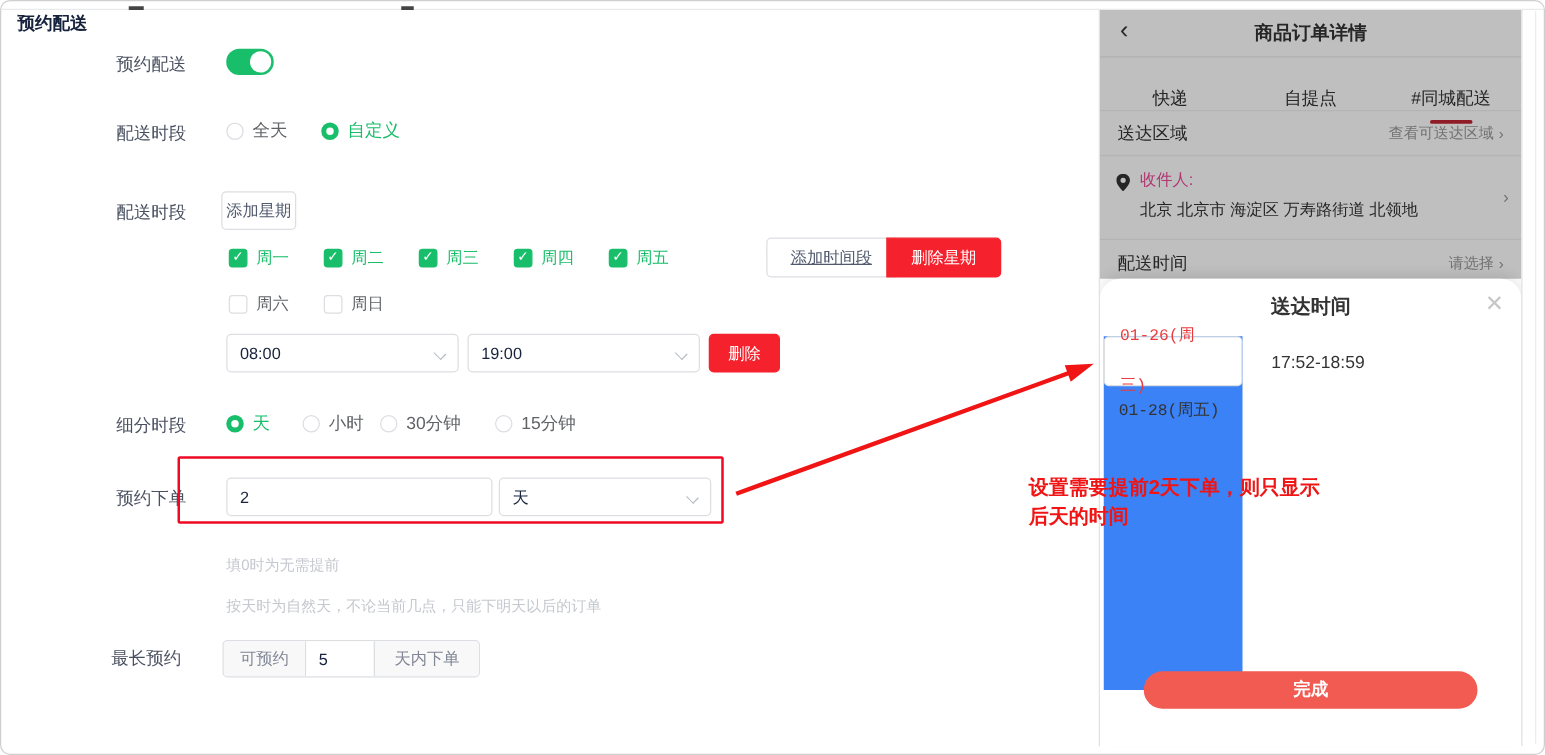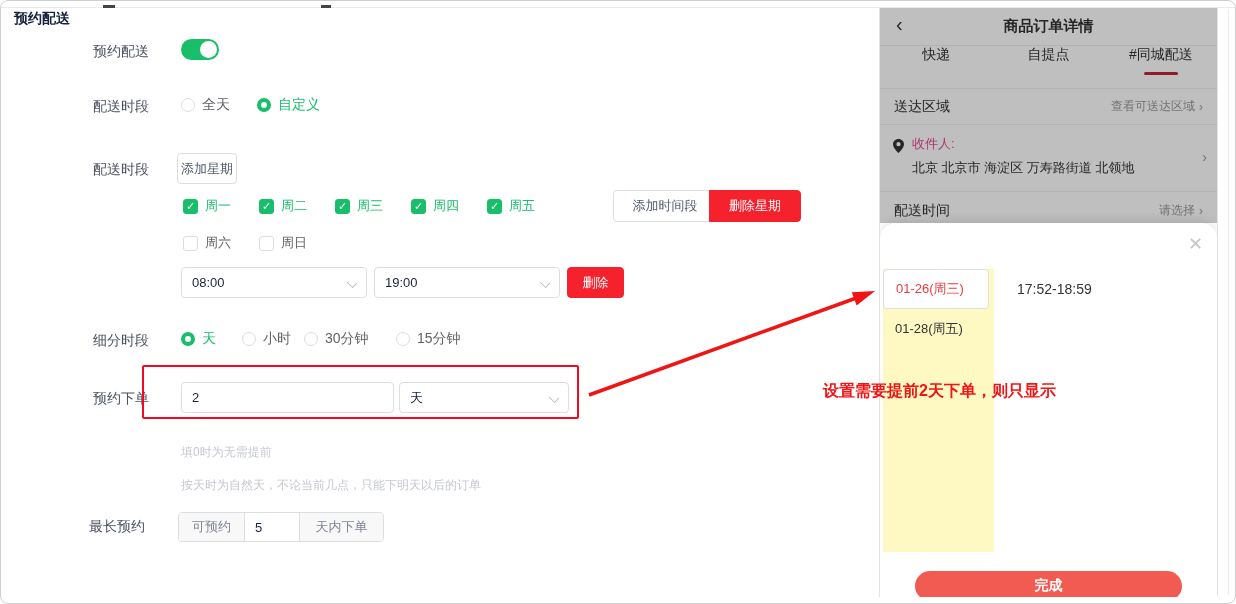--- a/index.html
+++ b/index.html
@@ -51,42 +51,42 @@
   .grp input { width:54px; border:none; outline:none; font-size:13px; color:#17233d; padding:0 10px; font-family:inherit; }
 
   .red-box { position:absolute; left:141px; top:364px; width:437px; height:54px; border:2px solid #ee0a24; border-radius:2px; z-index:20; pointer-events:none; }
 
   
   .preview { position:absolute; left:878px; top:7px; width:339px; height:589px; border-left:1px solid #e2e2e2; border-right:1px solid #e2e2e2; background:#fff; overflow:hidden; }
   .pv-top { position:relative; height:215px; background:#fff; }
   .pv-top::after { content:""; position:absolute; inset:0; background:rgba(0,0,0,.25); }
   .pv-header { height:38px; display:flex; align-items:center; justify-content:center; border-bottom:1px solid #ececec; position:relative; font-size:15px; font-weight:bold; color:#333; }
   .pv-back { position:absolute; left:16px; top:5px; font-size:20px; color:#333; font-weight:normal; cursor:pointer; }
-  .pv-tabs { height:42px; display:flex; align-items:flex-start; }
+  .pv-tabs { height:42px; display:flex; align-items:flex-end; }
   .pv-tab { flex:1; text-align:center; font-size:14px; color:#333; position:relative; cursor:pointer; }
   .pv-tab .u { position:absolute; left:50%; transform:translateX(-50%); bottom:-11px; width:34px; height:3px; border-radius:2px; background:#bf2635; }
   .pv-row { display:flex; align-items:center; justify-content:space-between; padding:0 14px; font-size:14px; color:#333; }
   .pv-row .act { font-size:12px; color:#999; display:flex; align-items:center; gap:4px; cursor:pointer; }
   .pv-area { height:36px; border-top:1px solid #f0f0f0; }
   .pv-addr { position:relative; padding:10px 26px 10px 32px; border-top:1px solid #f0f0f0; min-height:54px; }
   .pin { position:absolute; left:13px; top:14px; }
   .pv-addr .l1 { font-size:13px; color:#ec4899; position:relative; }
   .censor { position:absolute; left:58px; top:-2px; width:185px; height:18px; background:#fff; border-radius:8px; opacity:.9; }
   .pv-addr .l2 { font-size:13px; color:#333; margin-top:6px; }
   .pv-addr .chev-r { position:absolute; right:10px; top:24px; color:#999; font-size:14px; }
   .pv-time { height:38px; border-top:1px solid #f0f0f0; margin-top:4px; }
 
   .pv-modal { position:absolute; left:0; right:0; top:215px; bottom:0; background:#fff; border-radius:16px 16px 0 0; box-shadow:0 -3px 10px rgba(0,0,0,.10); }
   .pv-modal .m-title { text-align:center; font-size:16px; font-weight:bold; color:#333; padding-top:12px; }
   .m-close { position:absolute; right:14px; top:10px; font-size:18px; color:#c6c6c6; cursor:pointer; }
-  .m-dates { position:absolute; left:3px; top:46px; width:111px; height:283px; background:#fef9c3; }
+  .m-dates { position:absolute; left:3px; top:46px; width:111px; height:283px; background:#3b82f6;font-family:Liberation Mono, monospace; }
   .m-date { height:40px; line-height:40px; padding-left:12px; font-size:13px; color:#333; cursor:pointer; }
   .m-date.sel { background:#fff; color:#e93b3d; }
   .m-slot { position:absolute; left:137px; top:46px; height:40px; line-height:40px; font-size:14px; color:#333; cursor:pointer; }
-  .m-done { position:absolute; left:35px; right:35px; top:348px; height:30px; border-radius:16px; background:#f25b52; color:#fff; font-size:14px; font-weight:bold; display:flex; align-items:center; justify-content:center; cursor:pointer; }
+  .m-done { position:absolute; left:35px; right:35px; top:314px; height:30px; border-radius:16px; background:#f25b52; color:#fff; font-size:14px; font-weight:bold; display:flex; align-items:center; justify-content:center; cursor:pointer; }
 
   
   .annot { position:absolute; left:822px; top:378px; width:310px; font-size:16px; font-weight:bold; color:#f01414; line-height:23px; z-index:40; }
   .arrow-svg { position:absolute; left:0; top:0; width:1236px; height:604px; z-index:35; pointer-events:none; }
   .scroll-line { position:absolute; top:8px; bottom:8px; left:1227px; width:1px; background:#ececec; }
 </style>
 </head>
 <body>
 
 <div class="page">
@@ -128,21 +128,21 @@
   </div>
   <div class="chk-item" style="left:410px;top:196px;">
     <span class="chk on">✓</span>
     <span class="t-on">周四</span>
   </div>
   <div class="chk-item" style="left:486px;top:196px;">
     <span class="chk on">✓</span>
     <span class="t-on">周五</span>
   </div>
 
-  <div class="btn btn-plain" style="left:612px;top:189px;width:104px;height:32px;border-radius:4px 0 0 4px;">添加时间段</div>
+  <div class="btn btn-plain" style="left:612px;top:189px;width:104px;height:32px;border-radius:4px 0 0 4px;text-decoration:underline;">添加时间段</div>
   <div class="btn btn-red" style="left:708px;top:189px;width:92px;height:32px;border-radius:0 4px 4px 0;">删除星期</div>
 
   <div class="chk-item" style="left:182px;top:233px;">
     <span class="chk"></span>
     <span class="t-off">周六</span>
   </div>
   <div class="chk-item" style="left:258px;top:233px;">
     <span class="chk"></span>
     <span class="t-off">周日</span>
   </div>
@@ -225,33 +225,35 @@
       <div class="pv-row pv-time">
         <span>配送时间</span>
         <span class="act">
             <span>请选择</span>
             <span>›</span>
           </span>
       </div>
     </div>
 
     <div class="pv-modal">
+      <div class="m-title">送达时间</div>
       <span class="m-close">✕</span>
       <div class="m-dates">
         <div class="m-date sel">01-26(周三)</div>
         <div class="m-date">01-27(周四)</div>
         <div class="m-date">01-28(周五)</div>
       </div>
       <div class="m-slot">17:52-18:59</div>
       <div class="m-done">完成</div>
     </div>
   </div>
 
   <div class="scroll-line"></div>
 
   <div class="annot">
     <div>设置需要提前2天下单，则只显示</div>
+    <div>后天的时间</div>
   </div>
   <svg class="arrow-svg" viewBox="0 0 1236 604">
     <line x1="588" y1="394" x2="858" y2="296" stroke="#f01414" stroke-width="3.5"></line>
     <polygon points="874,290 855.6,304.4 850.8,291.2" fill="#f01414"></polygon>
   </svg>
 </div>
 
 </body></html>

